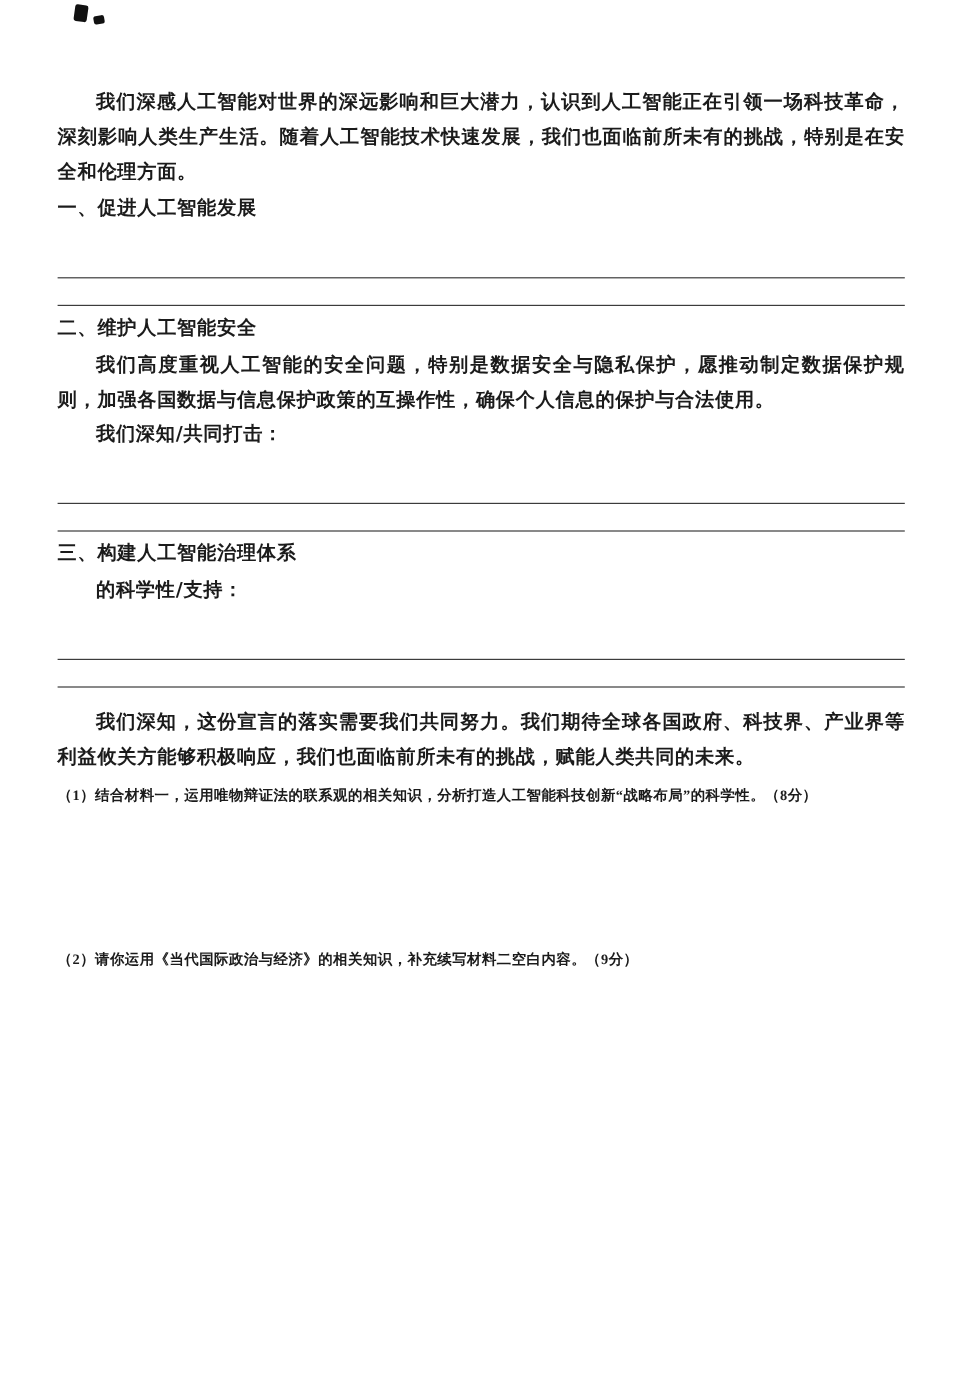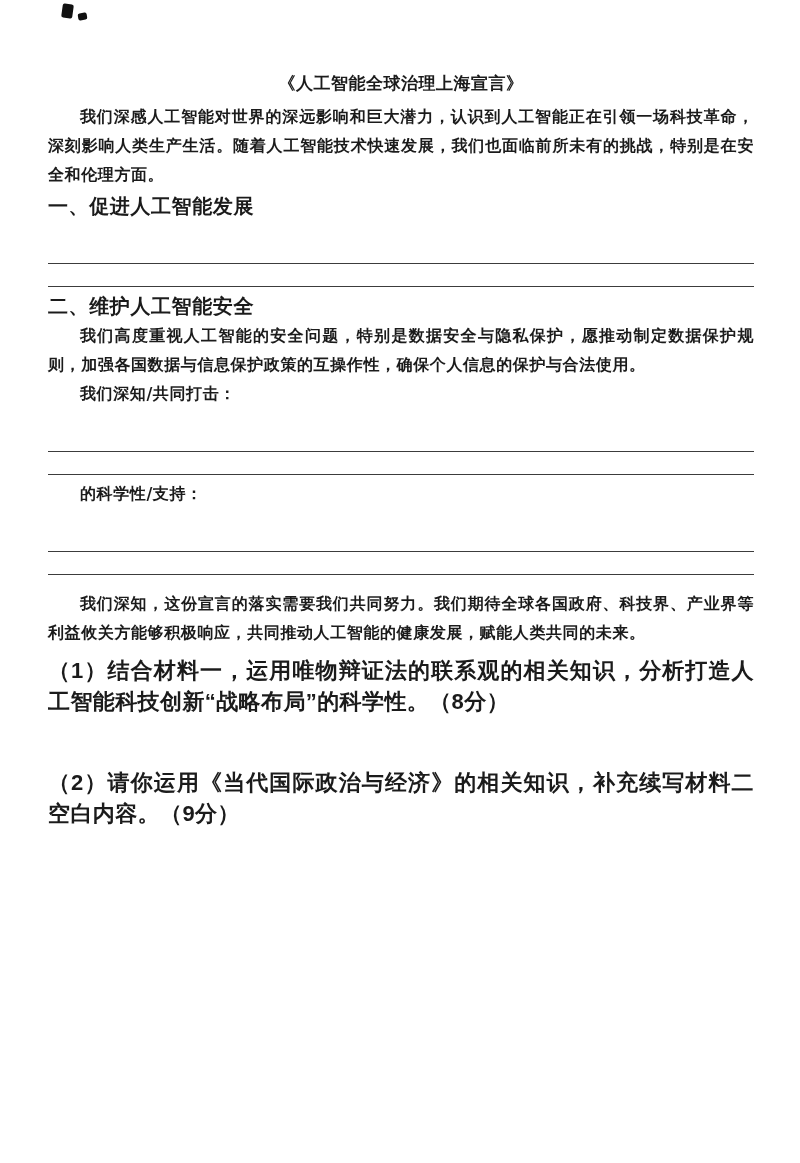--- a/index.html
+++ b/index.html
@@ -30,54 +30,54 @@
   }
   .para {
     font-size: 16px;
     font-weight: 600;
     line-height: 29px;
     text-align: justify;
     letter-spacing: 0.6px;
   }
   .indent { text-indent: 2em; }
   .heading {
-    font-size: 20px;
+    font-size: 16px;
     font-weight: 700;
     line-height: 30px;
     letter-spacing: 0.6px;
+    font-family: Liberation Mono, monospace;
   }
   .prompt { line-height: 30px; }
   .blank-group { margin-bottom: 4px; }
   .blank-line {
     height: 23px;
     border-bottom: 1.4px solid #3c3c3c;
   }
   .blank-line.first { margin-top: 20px; }
   .section { margin-top: 2px; }
   .closing { margin-top: 14px; }
   .question {
-    font-size: 22px;
+    font-size: 12px;
     font-weight: 600;
-    line-height: 31px;
+    line-height: 20px;
     text-align: justify;
     letter-spacing: 0.4px;
-    font-family: Liberation Sans, sans-serif;
+    font-family: Liberation Serif, serif;
   }
   .question-1 { margin-top: 8px; }
-  .question-2 { margin-top: 50px; }
+  .question-2 { margin-top: 116px; }
 </style>
 </head>
 <body>
 
 <div class="page">
 
   <div class="artifact artifact-1"></div>
   <div class="artifact artifact-2"></div>
 
-  <h1 class="title">《人工智能全球治理上海宣言》</h1>
 
   <p class="para indent">我们深感人工智能对世界的深远影响和巨大潜力，认识到人工智能正在引领一场科技革命，深刻影响人类生产生活。随着人工智能技术快速发展，我们也面临前所未有的挑战，特别是在安全和伦理方面。</p>
 
   <div class="section">
     <p class="heading">一、促进人工智能发展</p>
     <div class="blank-group">
       <div class="blank-line first"></div>
       <div class="blank-line"></div>
     </div>
   </div>
@@ -86,25 +86,26 @@
     <p class="heading">二、维护人工智能安全</p>
     <p class="para indent">我们高度重视人工智能的安全问题，特别是数据安全与隐私保护，愿推动制定数据保护规则，加强各国数据与信息保护政策的互操作性，确保个人信息的保护与合法使用。</p>
     <p class="para indent prompt">我们深知/共同打击：</p>
     <div class="blank-group">
       <div class="blank-line first"></div>
       <div class="blank-line"></div>
     </div>
   </div>
 
   <div class="section">
+    <p class="heading">三、构建人工智能治理体系</p>
     <p class="para indent prompt">的科学性/支持：</p>
     <div class="blank-group">
       <div class="blank-line first"></div>
       <div class="blank-line"></div>
     </div>
   </div>
 
-  <p class="para indent closing">我们深知，这份宣言的落实需要我们共同努力。我们期待全球各国政府、科技界、产业界等利益攸关方能够积极响应，共同推动人工智能的健康发展，赋能人类共同的未来。</p>
+  <p class="para indent closing">我们深知，这份宣言的落实需要我们共同努力。我们期待全球各国政府、科技界、产业界等利益攸关方能够积极响应，我们也面临前所未有的挑战，赋能人类共同的未来。</p>
 
   <p class="question question-1">（1）结合材料一，运用唯物辩证法的联系观的相关知识，分析打造人工智能科技创新“战略布局”的科学性。（8分）</p>
   <p class="question question-2">（2）请你运用《当代国际政治与经济》的相关知识，补充续写材料二空白内容。（9分）</p>
 
 </div>
 
 </body></html>

